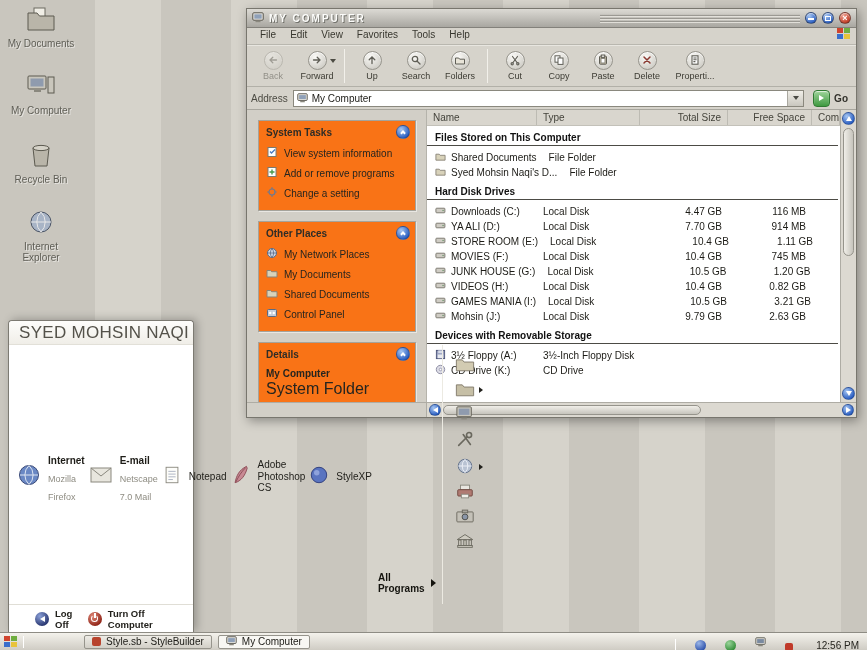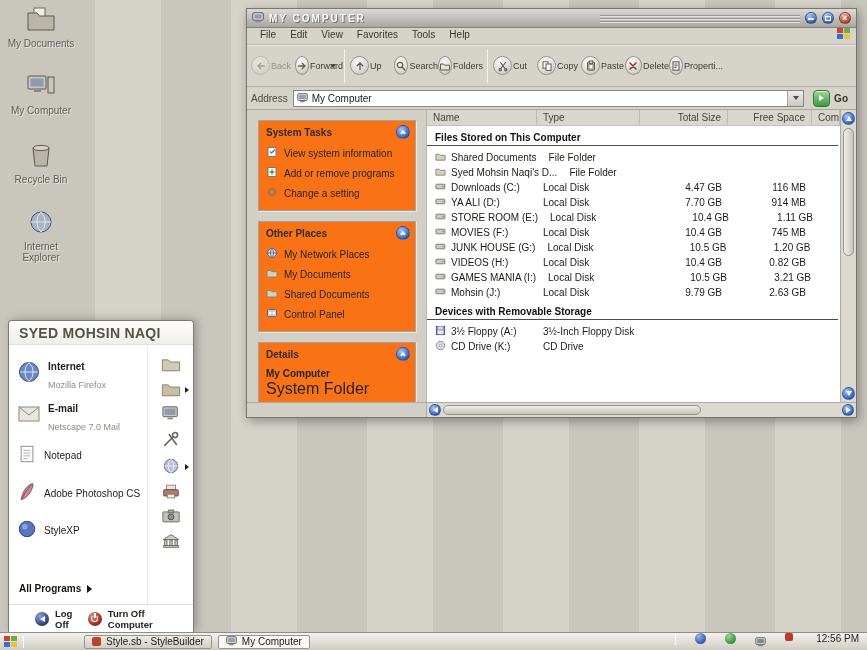--- a/index.html
+++ b/index.html
@@ -31,21 +31,21 @@
   .menubar{flex:0 0 17px;display:flex;align-items:flex-start;padding:0 6px;background:#d6d3cb;
     border-bottom:1px solid #b9b7af;font-size:10px;color:#38372f}
   .mitem{padding:1px 7px;cursor:default}
   .mspacer{flex:1}
   .flag{display:grid;grid-template-columns:6px 6px;grid-template-rows:5px 5px;gap:1px}
   .flag i{display:block}
   .flag i:nth-child(1){background:#d0442e}.flag i:nth-child(2){background:#6fae3f}
   .flag i:nth-child(3){background:#3a6ecc}.flag i:nth-child(4){background:#e8c33a}
   .toolbar{flex:0 0 42px;display:flex;align-items:center;padding:2px 4px 3px;background:#d6d3cb;
     border-top:1px solid #e8e6e0;border-bottom:1px solid #b2b0a8}
-  .tbtn{position:relative;width:44px;display:flex;flex-direction:row;align-items:center;gap:1px;cursor:pointer}
+  .tbtn{position:relative;width:44px;display:flex;flex-direction:column;align-items:center;gap:1px;cursor:pointer}
   .tbtn.wide{width:52px}
   .tbtn .tlab{font-size:9px;color:#3c3b33;white-space:nowrap}
   .tbtn.disabled{opacity:.45;cursor:default}
   .ticon{width:19px;height:19px;border-radius:50%;background:radial-gradient(circle at 38% 30%,#fbfaf7,#c3c1b9);
     border:1px solid #96948c;display:flex;align-items:center;justify-content:center;box-shadow:inset 0 1px 1px rgba(255,255,255,.9)}
   .tsep{width:1px;height:34px;background:#aeaca4;border-right:1px solid #f2f0ea;margin:0 5px}
   .fdrop{position:absolute;right:3px;top:8px;width:0;height:0;border-left:3px solid transparent;border-right:3px solid transparent;border-top:4px solid #4c4b43}
   .addrbar{flex:0 0 23px;display:flex;align-items:center;background:#d6d3cb;border-bottom:1px solid #a8a69e;padding:0 4px;gap:5px}
   .alab{font-size:10px;color:#4c4b43;margin-left:0}
   .abox{flex:1;height:17px;background:#fff;border:1px solid #8a887e;display:flex;align-items:center;gap:4px;padding-left:3px}
@@ -94,24 +94,24 @@
   .hthumb{flex:0 0 258px;height:10px;background:linear-gradient(#f0eee8,#c6c4bc);border:1px solid #96948c;border-radius:5px;cursor:pointer}
   .hspacer{flex:1}
   .t-up{width:0;height:0;border-left:3px solid transparent;border-right:3px solid transparent;border-bottom:5px solid #fff}
   .t-down{width:0;height:0;border-left:3px solid transparent;border-right:3px solid transparent;border-top:5px solid #fff}
   .t-left{width:0;height:0;border-top:3px solid transparent;border-bottom:3px solid transparent;border-right:5px solid #fff}
   .t-right{width:0;height:0;border-top:3px solid transparent;border-bottom:3px solid transparent;border-left:5px solid #fff}
   .dcar{width:0;height:0;border-left:3px solid transparent;border-right:3px solid transparent;border-top:4px solid #4a4a44}
   
   .startmenu{position:absolute;left:8px;top:320px;width:186px;height:312px;background:#fff;border:1px solid #7c7a72;border-bottom:0;
     border-radius:4px 4px 0 0;box-shadow:3px -1px 8px rgba(0,0,0,.25);z-index:30;display:flex;flex-direction:column}
-  .smhead{flex:0 0 24px;display:flex;align-items:center;padding-left:10px;font-size:14px;font-weight:bold;color:#54524a;
+  .smhead{flex:0 0 24px;display:flex;align-items:center;padding-left:10px;font-size:17px;font-weight:normal;color:#54524a;
     letter-spacing:.3px;background:linear-gradient(#fdfdfb,#f0eee8);border-bottom:1px solid #e2e0d8;border-radius:4px 4px 0 0}
   .smbody{flex:1;display:flex;min-height:0}
-  .smleft{flex:1;display:flex;flex-direction:column;padding:8px 2px 4px 6px}
+  .smleft{flex:1;display:flex;flex-direction:row;padding:8px 2px 4px 6px}
   .smitem{display:flex;align-items:center;gap:7px;padding:3px 2px;cursor:pointer}
   .smt{font-size:10px;font-weight:bold;color:#1e1d18;line-height:1.15}
   .sms{font-size:9px;color:#8e8c82;line-height:1.15}
   .smitem.small{padding:6px 2px}
   .smitem.small .smt{font-weight:normal}
   .allprog{margin-top:auto;display:flex;align-items:center;gap:6px;padding:6px 4px;font-size:10px;font-weight:bold;color:#15140f;cursor:pointer}
   .aparrow{width:0;height:0;border-top:4px solid transparent;border-bottom:4px solid transparent;border-left:5px solid #15140f}
   .smright{flex:0 0 46px;border-left:1px solid #eceae2;display:flex;flex-direction:column;align-items:center;gap:8px;padding-top:10px}
   .smr{position:relative;display:flex;cursor:pointer}
   .sidearrow{position:absolute;right:-8px;top:7px;width:0;height:0;border-top:3px solid transparent;border-bottom:3px solid transparent;border-left:4px solid #22211c}
@@ -125,21 +125,21 @@
   .pg::after{content:"";position:absolute;left:1.8px;top:-3px;width:1.6px;height:5px;background:#fff}
   
   .taskbar{position:absolute;left:0;bottom:0;width:100%;height:18px;background:linear-gradient(#f4f2ec,#cfccc4);
     border-top:1px solid #8e8c84;display:flex;align-items:center;padding:0 4px;gap:6px;z-index:40}
   .tdiv{width:1px;height:12px;background:#a8a69e;border-right:1px solid #fff}
   .taskbtn{height:14px;display:flex;align-items:center;gap:5px;padding:0 7px;font-size:10px;color:#22211c;
     background:linear-gradient(#eeece6,#d2cfc7);border:1px solid #96948c;border-radius:2px;cursor:pointer;white-space:nowrap}
   .taskbtn.first{margin-left:54px}
   .taskbtn.active{background:#f8f7f3}
   .tico-red{width:9px;height:9px;background:#b8442e;border-radius:2px;flex:0 0 9px}
-  .tray{margin-left:auto;display:flex;align-items:flex-start;gap:19px;padding-right:4px}
+  .tray{margin-left:auto;display:flex;align-items:flex-end;gap:19px;padding-right:4px}
   .trayico{width:11px;height:11px;border-radius:50%;cursor:pointer}
   .tr-g{background:radial-gradient(circle at 35% 30%,#9ad49a,#2f8a34 78%)}
   .tr-b{background:radial-gradient(circle at 35% 30%,#9ab6e8,#2a4ea8 78%)}
   .tr-r{width:8px;height:8px;border-radius:2px;background:#c03a2a;cursor:pointer}
   .clock{font-size:10px;color:#26251f;margin-left:4px}
 </style>
 </head>
 <body>
 
 <div class="desktop">
@@ -436,20 +436,21 @@
               <span><svg width="11" height="11" viewBox="0 0 12 12">
                   <path d="M1 3.5 h3.6 l1 1.2 H11 V10 H1 z" fill="#d8d2ba" stroke="#8a8478"></path>
                 </svg></span>
               <span>Syed Mohsin Naqi's D...</span>
             </span>
           <span class="cell w-type">File Folder</span>
           <span class="cell w-total"></span>
             <span class="cell w-free"></span>
         </div>
 
+        <div class="gtitle">Hard Disk Drives</div>
         <div class="frow">
           <span class="cell w-name">
               <span><svg width="11" height="11" viewBox="0 0 12 12">
                   <rect x="1" y="3.5" width="9.8" height="5" rx="0.8" fill="#cfccc4" stroke="#76746a"></rect>
                   <circle cx="8.8" cy="6" r="0.7" fill="#5a8a5a"></circle>
                 </svg></span>
               <span>Downloads (C:)</span>
             </span>
           <span class="cell w-type">Local Disk</span>
           <span class="cell w-total">4.47 GB</span>

